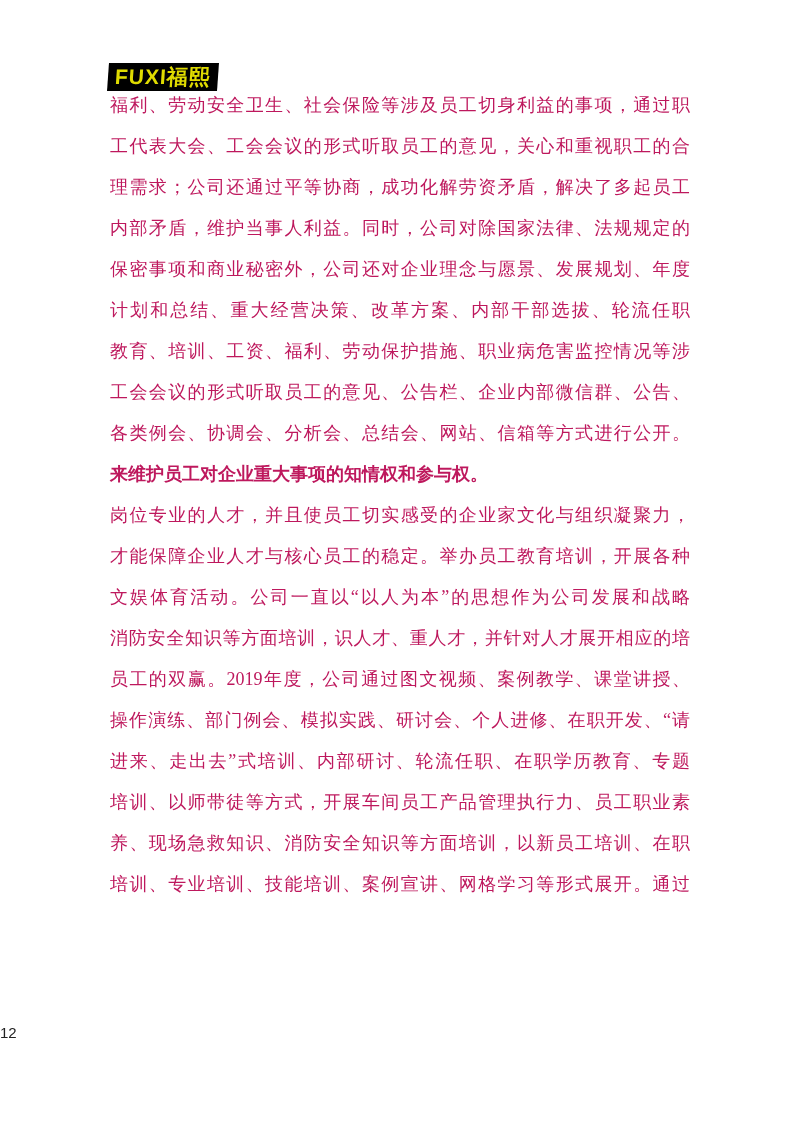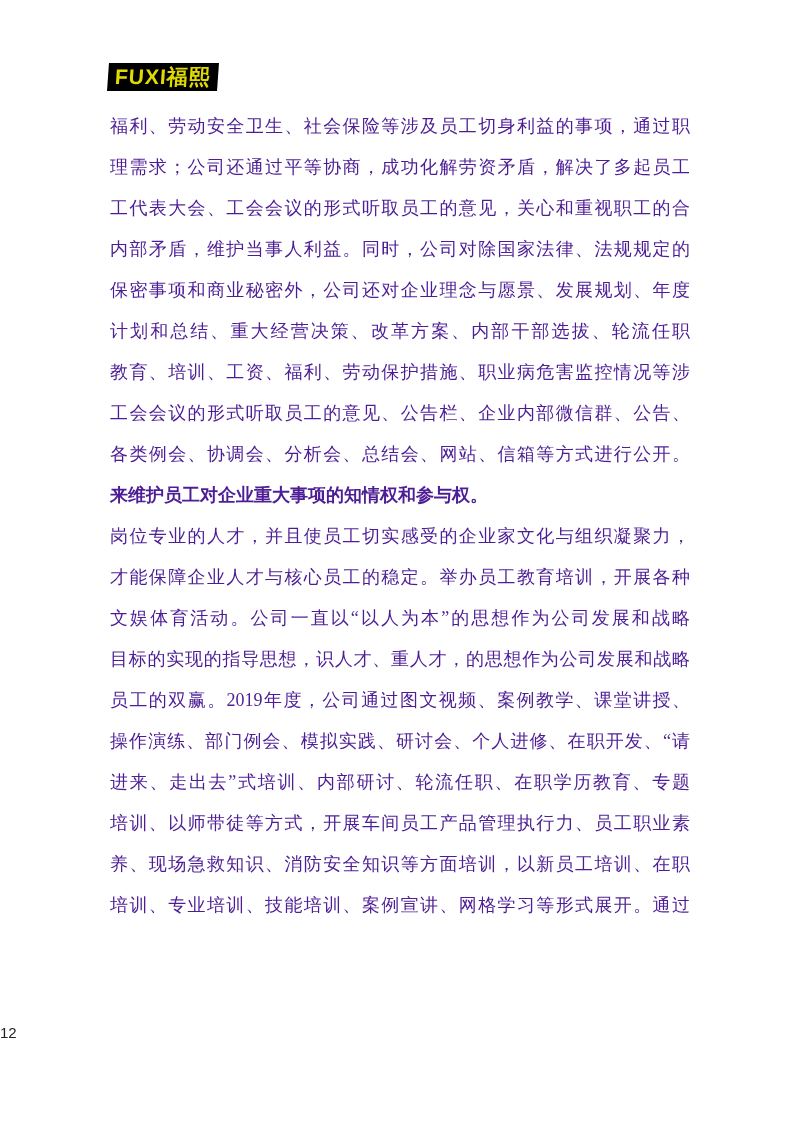--- a/index.html
+++ b/index.html
@@ -28,23 +28,23 @@
     font-family: "Liberation Sans", sans-serif;
     font-weight: 900;
     font-size: 21px;
     letter-spacing: 1px;
     white-space: nowrap;
     transform: skewX(-4deg);
   }
   .content {
     position: absolute;
     left: 110px;
-    top: 106px;
+    top: 85px;
     width: 580px;
-    color: #4c1d95;
+    color: #be185d;
   }
   .line {
     font-size: 18px;
     line-height: 41px;
     height: 41px;
     white-space: nowrap;
     text-align: justify;
     text-align-last: justify;
     text-justify: inter-character;
     word-break: break-all;
@@ -72,36 +72,36 @@
 <div class="page">
 
   <div class="logo" style="background: rgb(0, 0, 0); color: rgb(223, 219, 0);">
     <span>FUXI福熙</span>
   </div>
 
   <div class="content">
 
     <div>
       <div class="line">福利、劳动安全卫生、社会保险等涉及员工切身利益的事项，通过职</div>
+      <div class="line">工代表大会、工会会议的形式听取员工的意见，关心和重视职工的合</div>
       <div class="line">理需求；公司还通过平等协商，成功化解劳资矛盾，解决了多起员工</div>
-      <div class="line">工代表大会、工会会议的形式听取员工的意见，关心和重视职工的合</div>
       <div class="line">内部矛盾，维护当事人利益。同时，公司对除国家法律、法规规定的</div>
       <div class="line">保密事项和商业秘密外，公司还对企业理念与愿景、发展规划、年度</div>
       <div class="line">计划和总结、重大经营决策、改革方案、内部干部选拔、轮流任职</div>
       <div class="line">教育、培训、工资、福利、劳动保护措施、职业病危害监控情况等涉</div>
       <div class="line">工会会议的形式听取员工的意见、公告栏、企业内部微信群、公告、</div>
       <div class="line">各类例会、协调会、分析会、总结会、网站、信箱等方式进行公开。</div>
       <div class="line short">来维护员工对企业重大事项的知情权和参与权。</div>
     </div>
 
     <div>
       <div class="line">岗位专业的人才，并且使员工切实感受的企业家文化与组织凝聚力，</div>
       <div class="line">才能保障企业人才与核心员工的稳定。举办员工教育培训，开展各种</div>
       <div class="line">文娱体育活动。公司一直以“以人为本”的思想作为公司发展和战略</div>
-      <div class="line">目标的实现的指导思想，识人才、重人才，的思想作为公司发展和战略</div>
+      <div class="line">消防安全知识等方面培训，识人才、重人才，并针对人才展开相应的培</div>
       <div class="line">员工的双赢。2019年度，公司通过图文视频、案例教学、课堂讲授、</div>
       <div class="line">操作演练、部门例会、模拟实践、研讨会、个人进修、在职开发、“请</div>
       <div class="line">进来、走出去”式培训、内部研讨、轮流任职、在职学历教育、专题</div>
       <div class="line">培训、以师带徒等方式，开展车间员工产品管理执行力、员工职业素</div>
       <div class="line">养、现场急救知识、消防安全知识等方面培训，以新员工培训、在职</div>
       <div class="line">培训、专业培训、技能培训、案例宣讲、网格学习等形式展开。通过</div>
     </div>
   </div>
 
   <div class="page-number">12</div>

